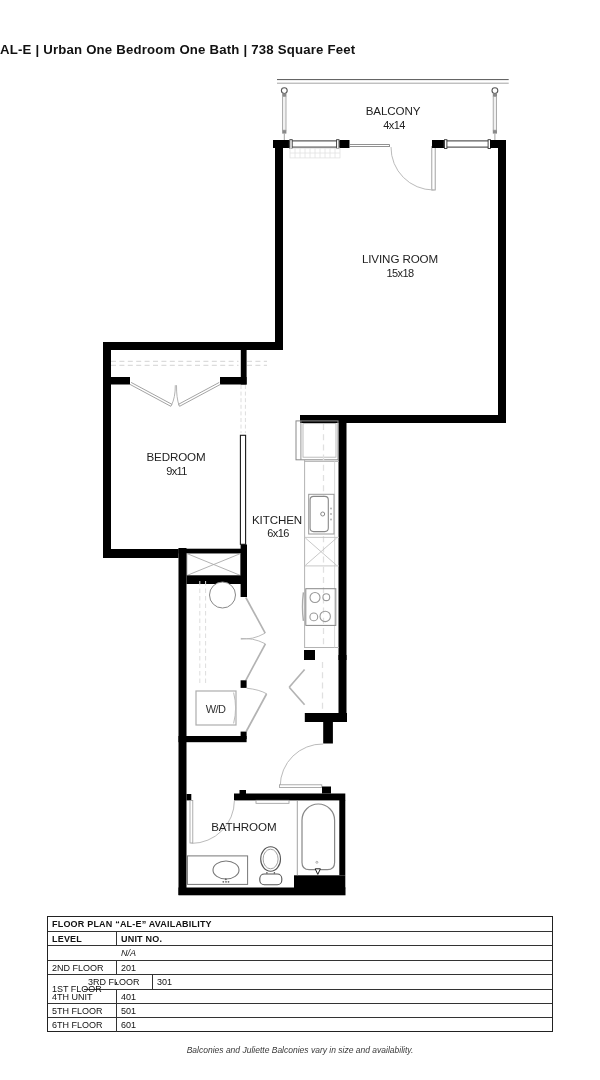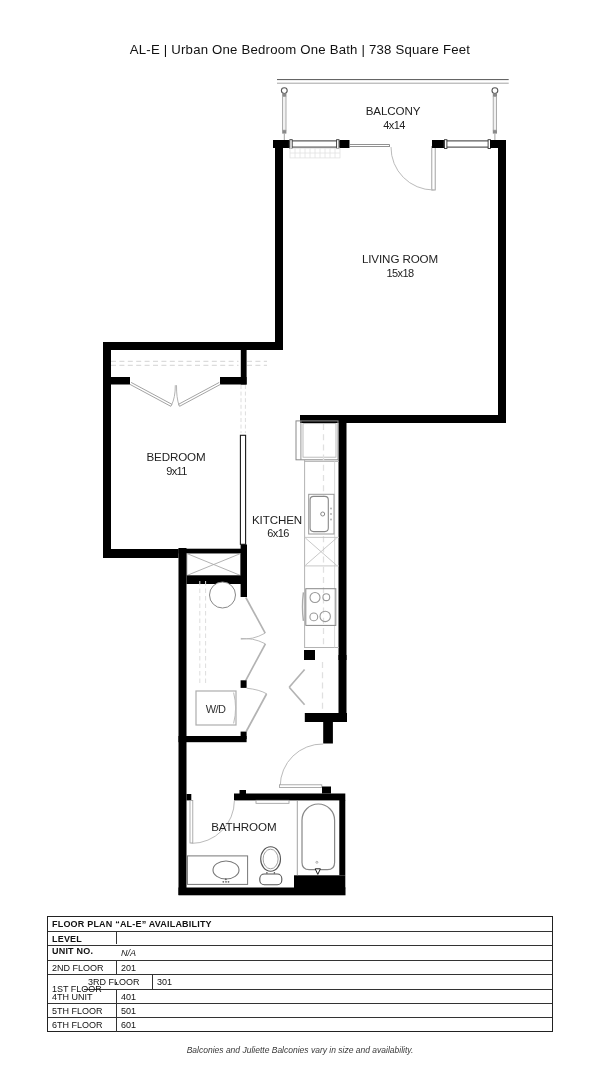--- a/index.html
+++ b/index.html
@@ -4,21 +4,21 @@
 <style>
   html,body{margin:0;padding:0;background:#fff;}
   #page{position:relative;width:600px;height:1080px;background:#fff;overflow:hidden;
         font-family:"Liberation Sans", sans-serif;-webkit-font-smoothing:antialiased;}
   .abs{position:absolute;}
 </style>
 </head>
 <body>
 <div id="page">
 
-<div class="abs" style="left:0;top:42px;width:600px;text-align:center;font-size:13.2px;font-weight:normal;color:#111;letter-spacing:0.2px;">AL-E | Urban One Bedroom One Bath | 738 Square Feet</div>
+<div class="abs" style="left:0;top:42px;width:600px;text-align:left;font-size:13.2px;font-weight:bold;color:#111;letter-spacing:0.2px;">AL-E | Urban One Bedroom One Bath | 738 Square Feet</div>
 
 <svg class="abs" style="left:0;top:0;" width="600" height="1080" viewBox="0 0 600 1080">
 
 <g>
 
 <g>
 <line x1="277" y1="79.6" x2="508.7" y2="79.6" stroke="#555" stroke-width="1"></line>
 <line x1="277" y1="83.2" x2="508.7" y2="83.2" stroke="#9a9a9a" stroke-width="0.9"></line>
 </g>
 
@@ -317,21 +317,21 @@
 </g>
 
 <text x="243.8" y="831" text-anchor="middle" font-size="11.6" letter-spacing="-0.1" fill="#222">BATHROOM</text>
 </g>
 </svg>
 
 <div class="abs" style="left:47px;top:916px;width:504px;height:114px;border:1.5px solid #222;font-size:9px;color:#111;">
 
   <div style="height:12px;border-bottom:1px solid #333;font-weight:bold;padding:2px 0 0 4px;letter-spacing:0.2px;">FLOOR PLAN “AL-E” AVAILABILITY</div>
 
-  <div style="height:13.4px;border-bottom:1px solid #333;font-weight:bold;display:flex;flex-direction:column;">
+  <div style="height:13.4px;border-bottom:1px solid #333;font-weight:bold;display:flex;">
     <div style="width:64px;padding:2px 0 0 4px;border-right:1px solid #333;letter-spacing:0.2px;">LEVEL</div>
     <div style="padding:2px 0 0 4px;letter-spacing:0.2px;">UNIT NO.</div>
   </div>
 
   <div style="height:13.4px;border-bottom:1px solid #333;display:flex;">
     <div style="width:64px;padding:2px 0 0 4px;border-right:1px solid #333;margin-top:36px;">1ST FLOOR</div>
     <div style="padding:2px 0 0 4px;font-style:italic;">N/A</div>
   </div>
 
   <div style="height:13.4px;border-bottom:1px solid #333;display:flex;">

